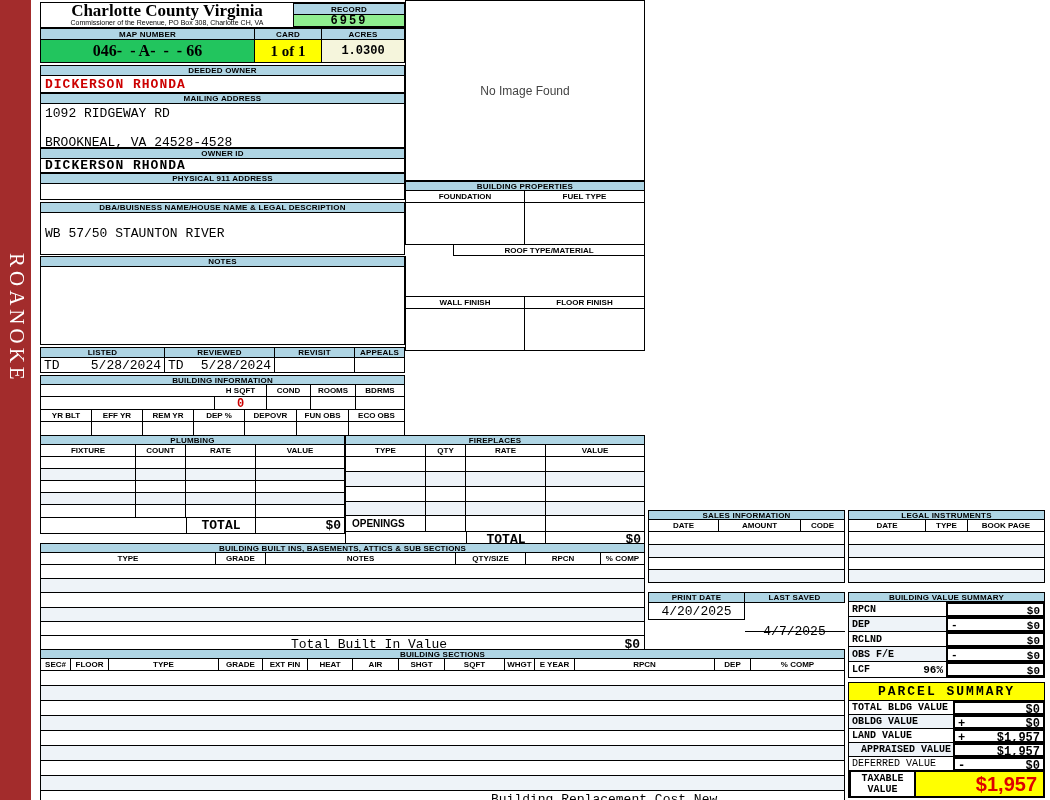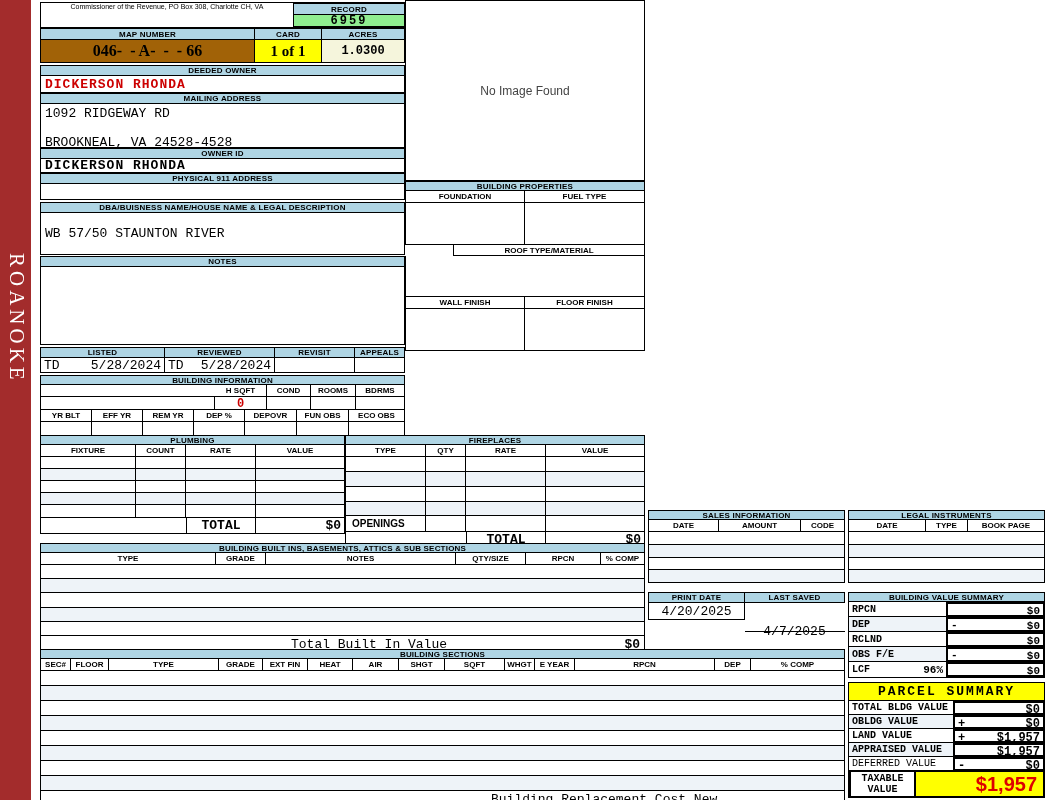--- a/index.html
+++ b/index.html
@@ -31,34 +31,35 @@
 <body>
 
 <div id="page">
 
   <div class="abs sidebar">
     <div class="sidebar-text">ROANOKE</div>
   </div>
 
   <div class="abs box" style="left:40px;top:2px;width:365px;height:26px;">
     <div style="position:absolute;left:0;top:0;width:252px;height:26px;text-align:center;">
+      <div class="serif" style="font-size:17px;font-weight:bold;line-height:16px;">Charlotte County Virginia</div>
       <div style="font-size:7px;">Commissioner of the Revenue, PO Box 308, Charlotte CH, VA</div>
     </div>
     <div class="abs band" style="left:252px;top:0;width:112px;height:12px;">RECORD</div>
     <div class="abs mono" style="left:252px;top:12px;width:112px;height:12px;background:#90EE90;border:1px solid #000;border-top:none;font-size:12px;font-weight:bold;display:flex;align-items:center;justify-content:center;letter-spacing:2px;">6959</div>
   </div>
 
   <div class="abs" style="left:40px;top:28px;width:365px;height:35px;">
     <div class="flexrow" style="height:12px;">
       <div class="band" style="width:215px;">MAP NUMBER</div>
       <div class="band" style="width:67px;border-left:none;">CARD</div>
       <div class="band" style="width:83px;border-left:none;">ACRES</div>
     </div>
     <div class="flexrow" style="height:23px;">
-      <div class="serif pre" style="width:215px;background:#a16207;border:1px solid #000;border-top:none;font-size:16px;font-weight:bold;display:flex;align-items:center;justify-content:center;">046-  - A-  -  - 66</div>
+      <div class="serif pre" style="width:215px;background:#22c55e;border:1px solid #000;border-top:none;font-size:16px;font-weight:bold;display:flex;align-items:center;justify-content:center;">046-  - A-  -  - 66</div>
       <div class="serif" style="width:67px;background:#FFFF00;border:1px solid #000;border-top:none;border-left:none;font-size:15px;font-weight:bold;display:flex;align-items:center;justify-content:center;">1 of 1</div>
       <div class="mono" style="width:83px;background:#F5F5DC;border:1px solid #000;border-top:none;border-left:none;font-size:12px;font-weight:bold;display:flex;align-items:center;justify-content:center;">1.0300</div>
     </div>
   </div>
 
   <div class="abs band" style="left:40px;top:65px;width:365px;height:11px;">DEEDED OWNER</div>
   <div class="abs box mono" style="left:40px;top:76px;width:365px;height:17px;border-top:none;font-size:13px;font-weight:bold;color:#CC0000;letter-spacing:1px;display:flex;align-items:center;padding-left:4px;">DICKERSON RHONDA</div>
 
   <div class="abs band" style="left:40px;top:93px;width:365px;height:11px;">MAILING ADDRESS</div>
   <div class="abs box mono" style="left:40px;top:104px;width:365px;height:44px;border-top:none;font-size:13px;padding:2px 4px;">
@@ -412,21 +413,21 @@
       </div>
     </div>
     <div class="flexrow mono" style="height:14px;">
       <div style="width:104px;border-bottom:1px solid #000;font-size:10px;font-weight:bold;display:flex;align-items:center;padding-left:3px;">LAND VALUE</div>
       <div class="valbox" style="flex:1;font-size:12px;font-weight:bold;">
         <span class="op">+</span>
         <div style="text-align:right;padding:0 3px 0 0;">$1,957</div>
       </div>
     </div>
     <div class="flexrow mono" style="height:14px;">
-      <div class="alt" style="width:104px;border-bottom:1px solid #000;font-size:10px;font-weight:bold;display:flex;align-items:center;padding-left:3px;">APPRAISED VALUE</div>
+      <div class="alt" style="width:104px;border-bottom:1px solid #000;font-size:10px;font-weight:bold;display:flex;align-items:center;padding-left:12px;">APPRAISED VALUE</div>
       <div class="valbox" style="flex:1;font-size:12px;font-weight:bold;">
         <span class="op"></span>
         <div style="text-align:right;padding:0 3px 0 0;">$1,957</div>
       </div>
     </div>
     <div class="flexrow mono" style="height:14px;">
       <div style="width:104px;border-bottom:1px solid #000;font-size:10px;font-weight:normal;display:flex;align-items:center;padding-left:3px;">DEFERRED VALUE</div>
       <div class="valbox" style="flex:1;font-size:12px;font-weight:bold;">
         <span class="op">-</span>
         <div style="text-align:right;padding:0 3px 0 0;">$0</div>

